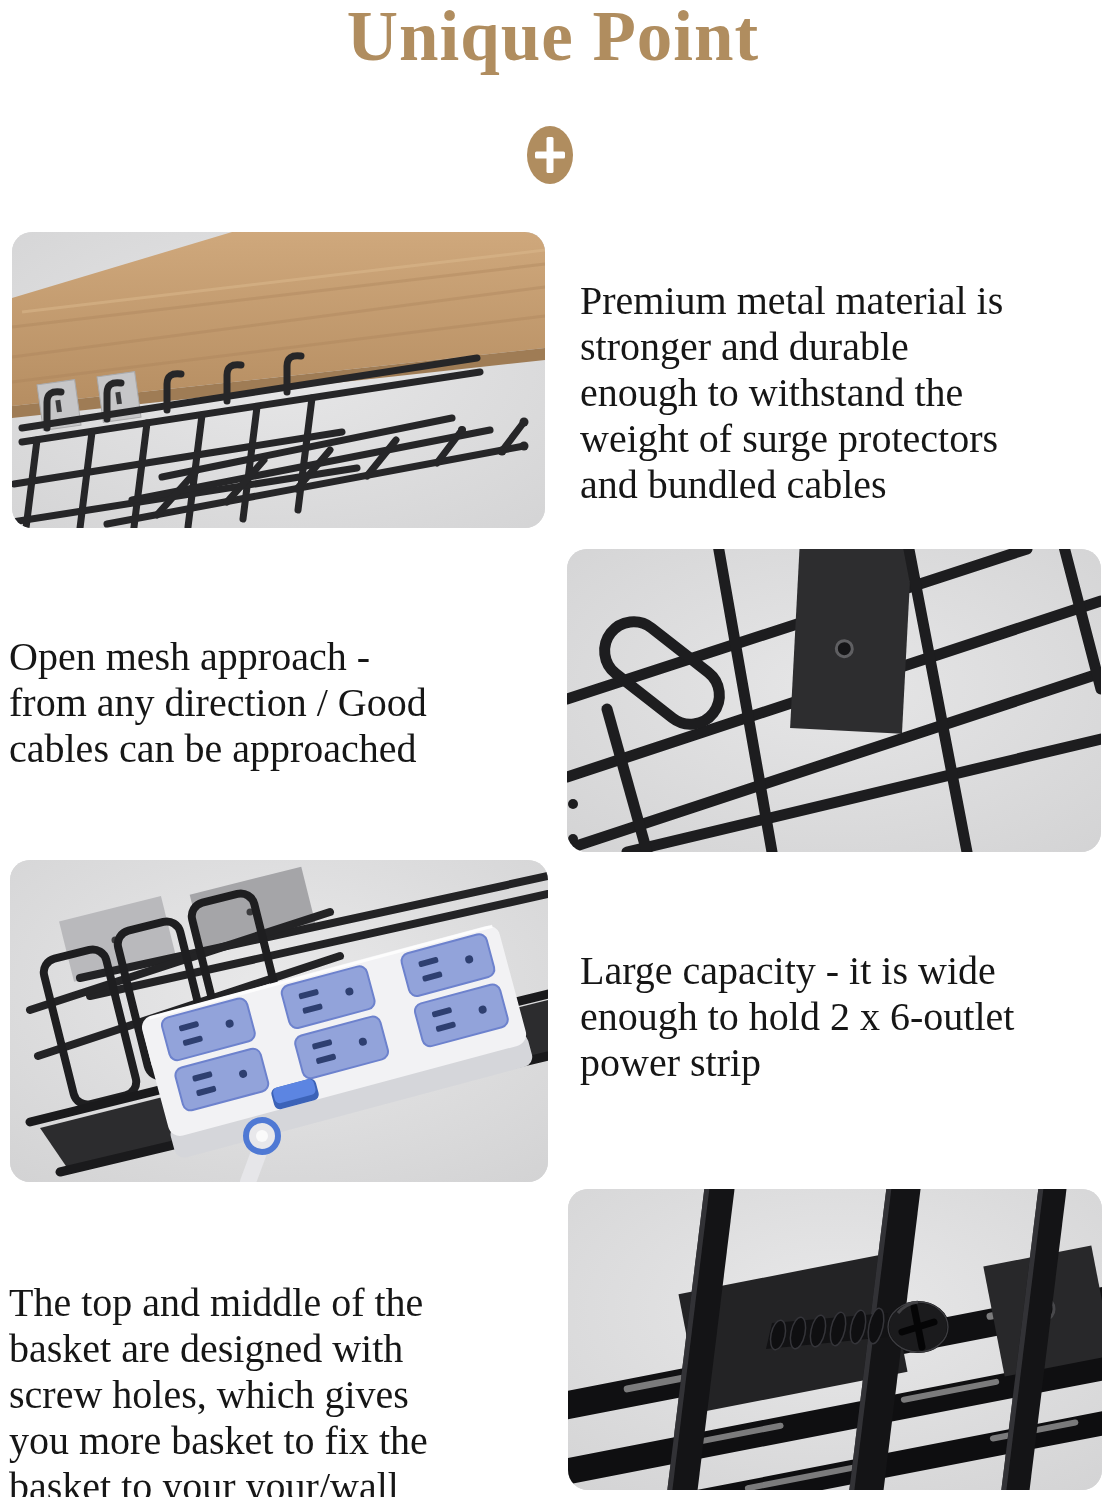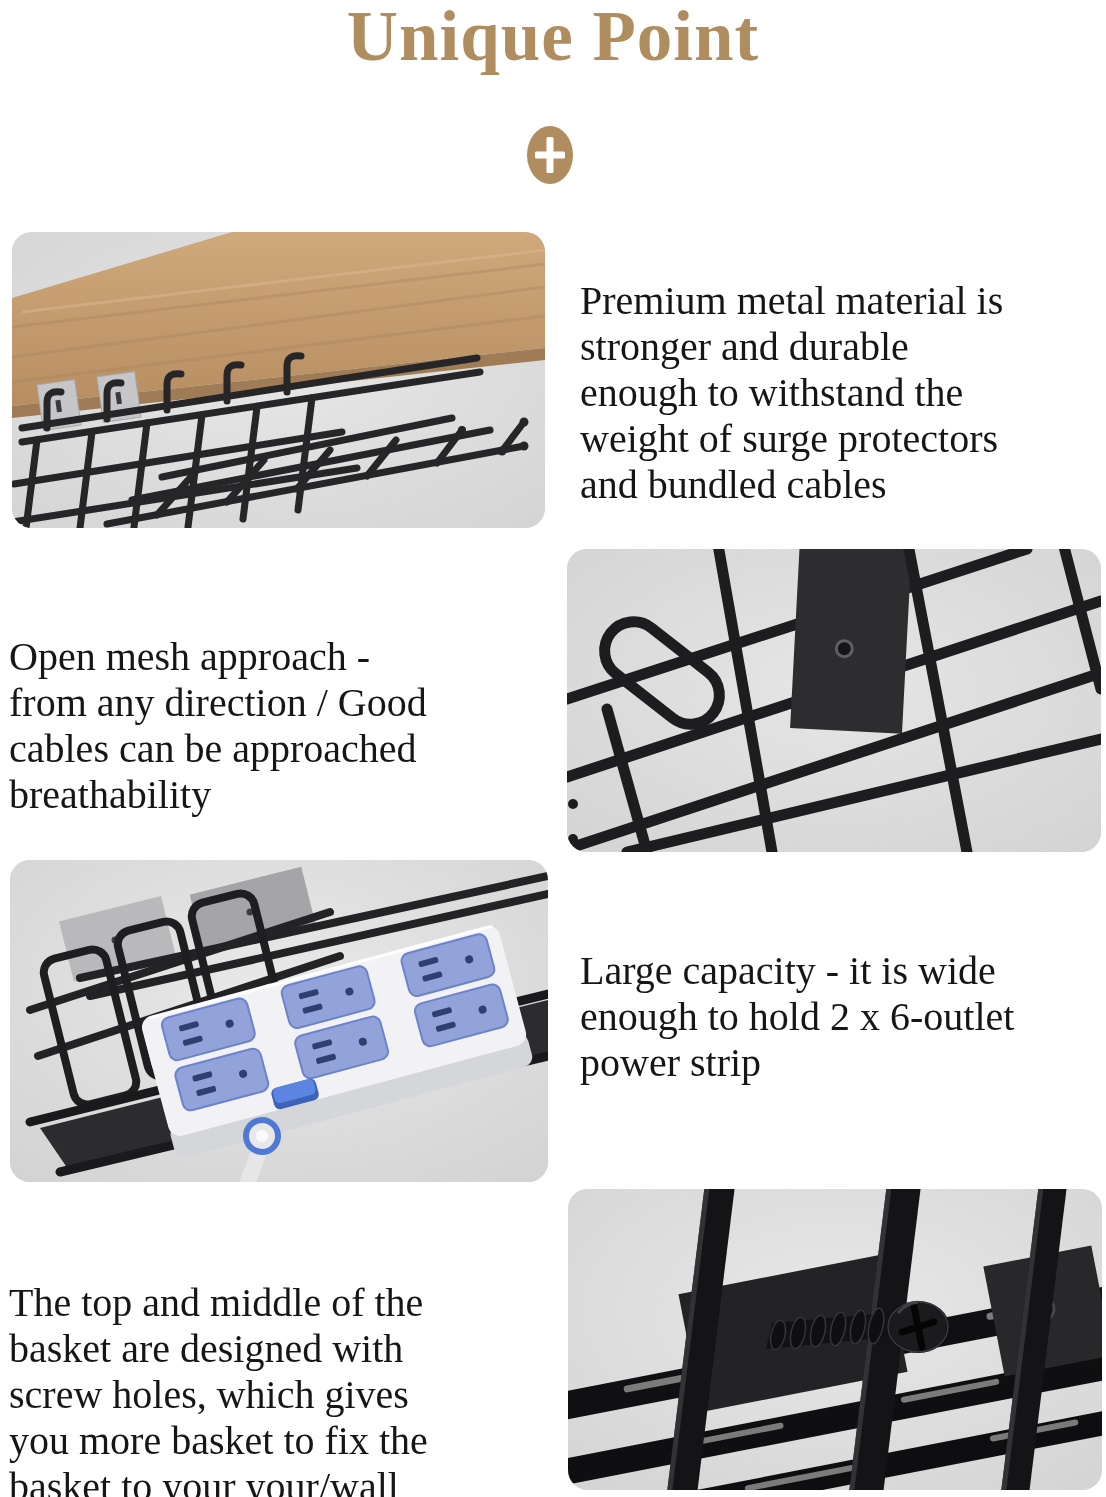--- a/index.html
+++ b/index.html
@@ -115,21 +115,20 @@
     <span>stronger and durable</span>
     <span>enough to withstand the</span>
     <span>weight of surge protectors</span>
     <span>and bundled cables</span>
   </div>
 
   <div class="feature-text col-left" id="text-2">
     <span>Open mesh approach -</span>
     <span>from any direction / Good</span>
     <span>cables can be approached</span>
-    <span>breathability</span>
   </div>
 
   <div class="photo" id="photo-2">
     <svg viewBox="0 0 534 303" preserveAspectRatio="none">
       <defs>
         <radialGradient id="bg2" cx="50%" cy="45%" r="75%">
           <stop offset="0%" stop-color="#e6e6e7"></stop>
             <stop offset="100%" stop-color="#d3d3d4"></stop>
         </radialGradient>
       </defs>

